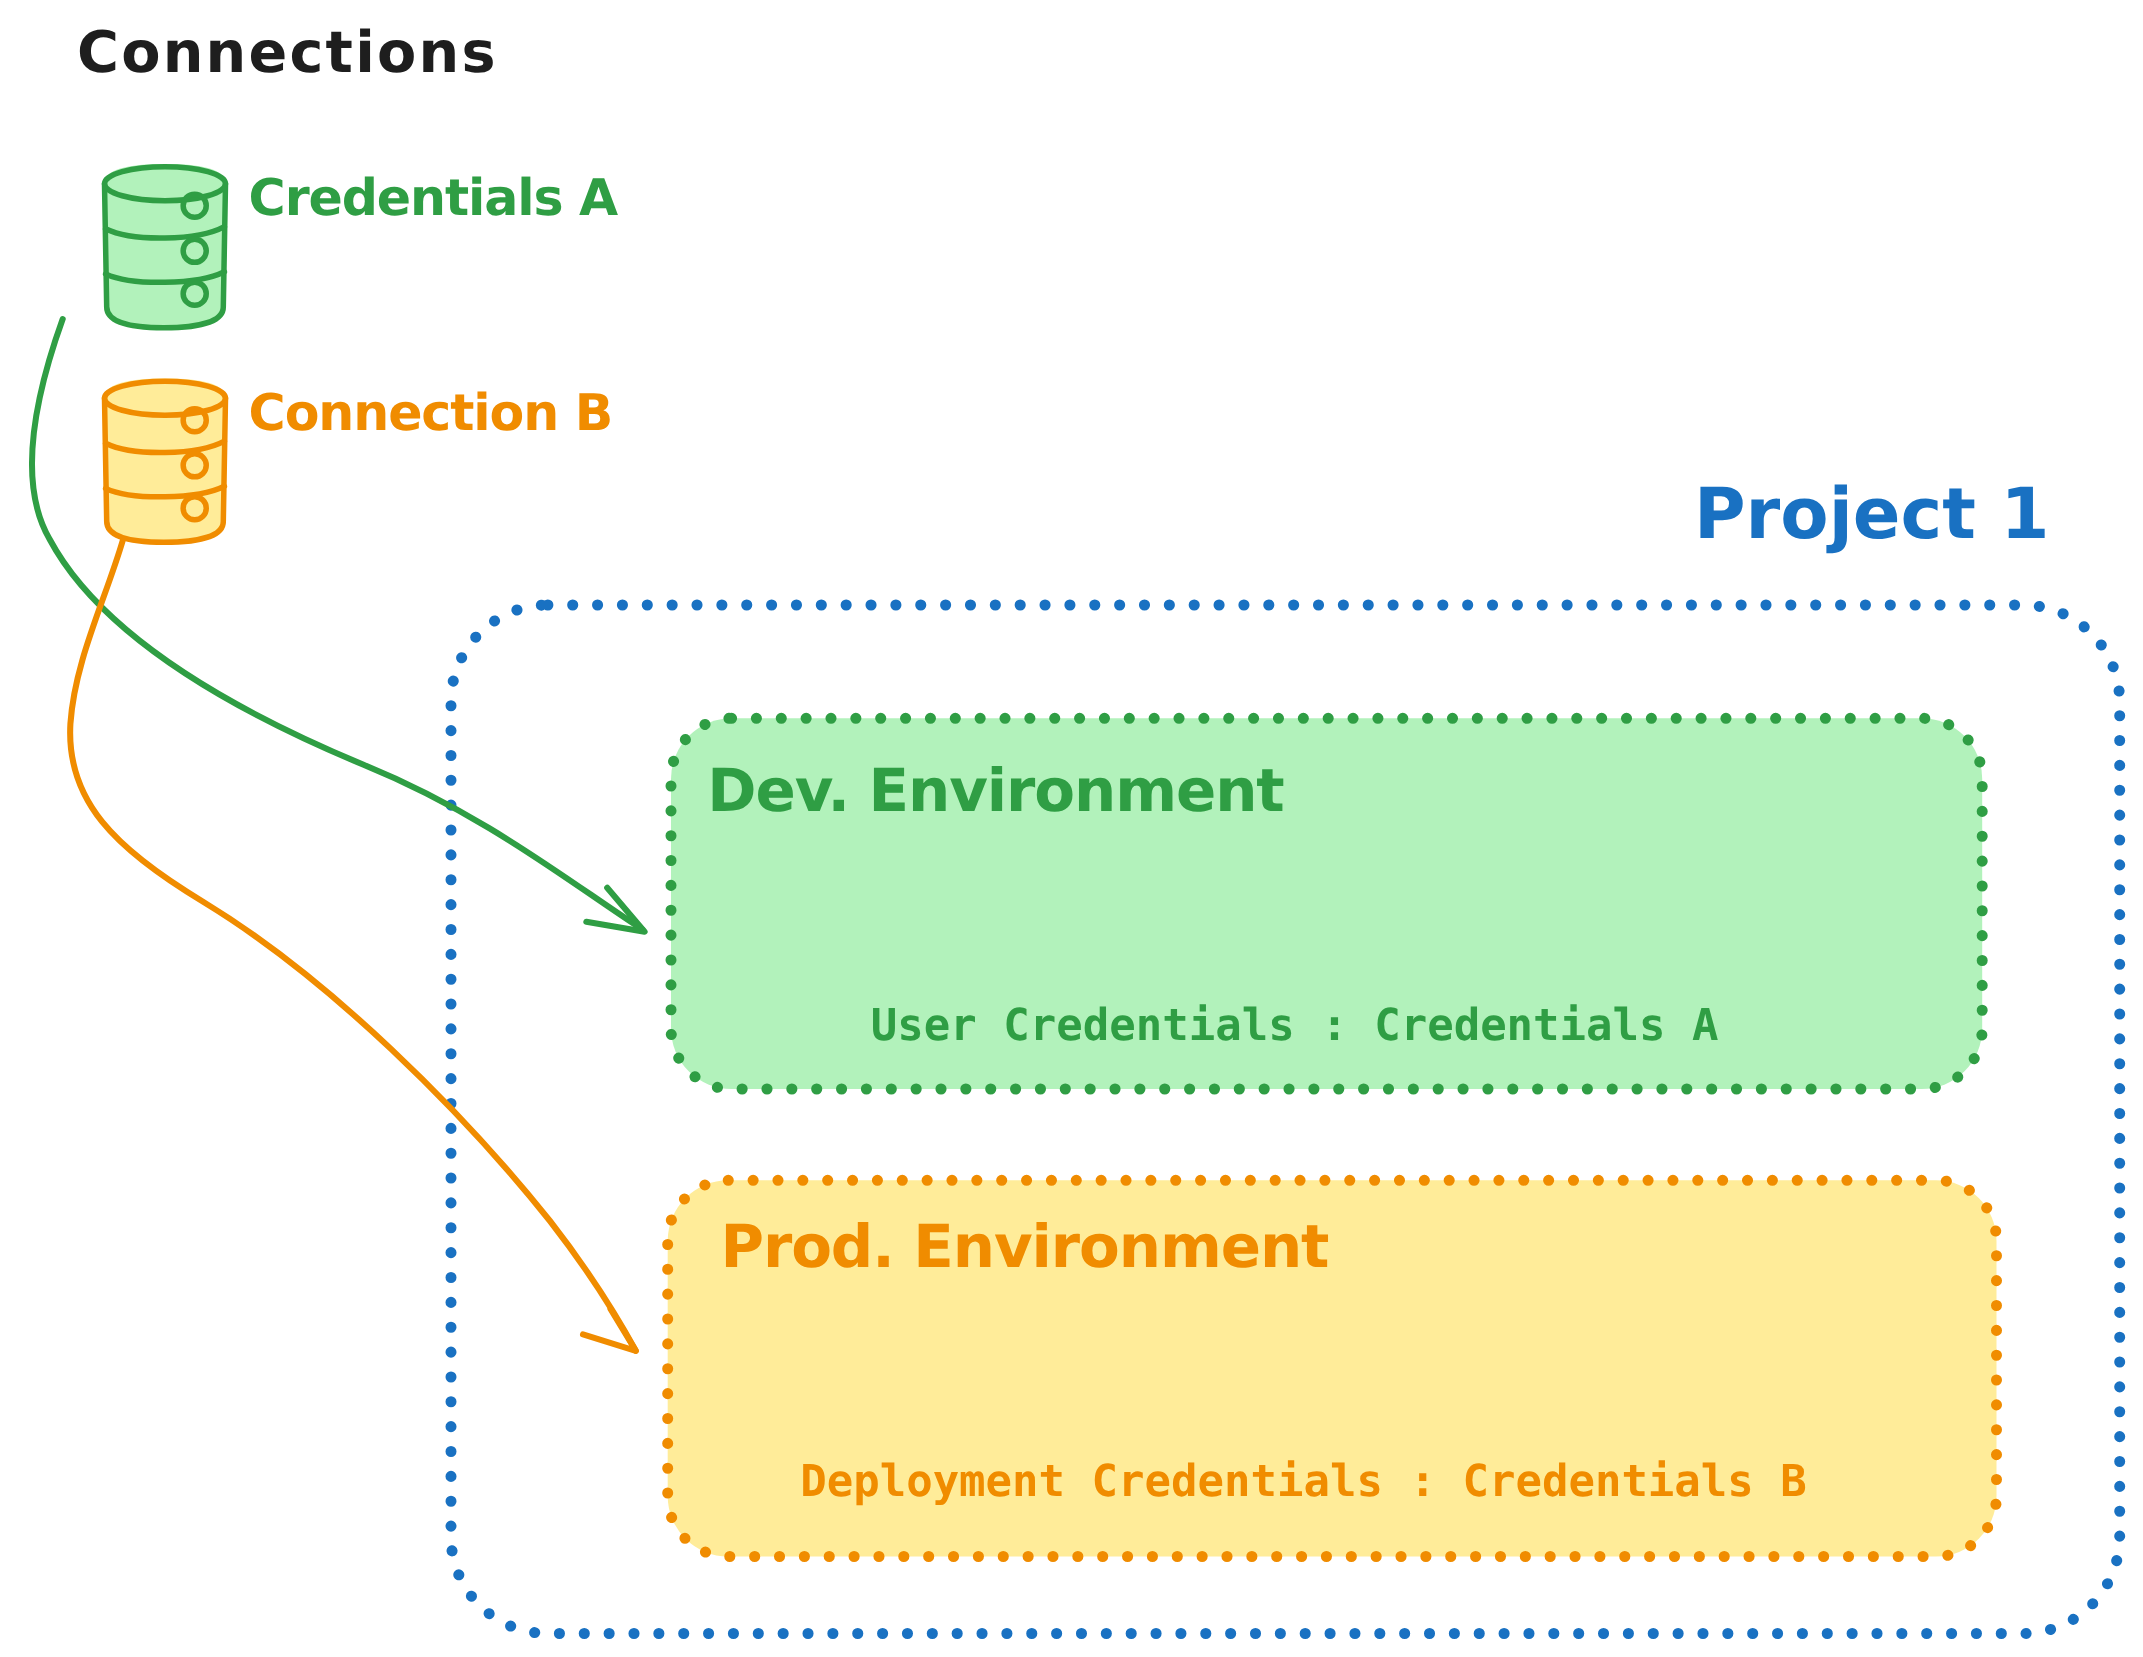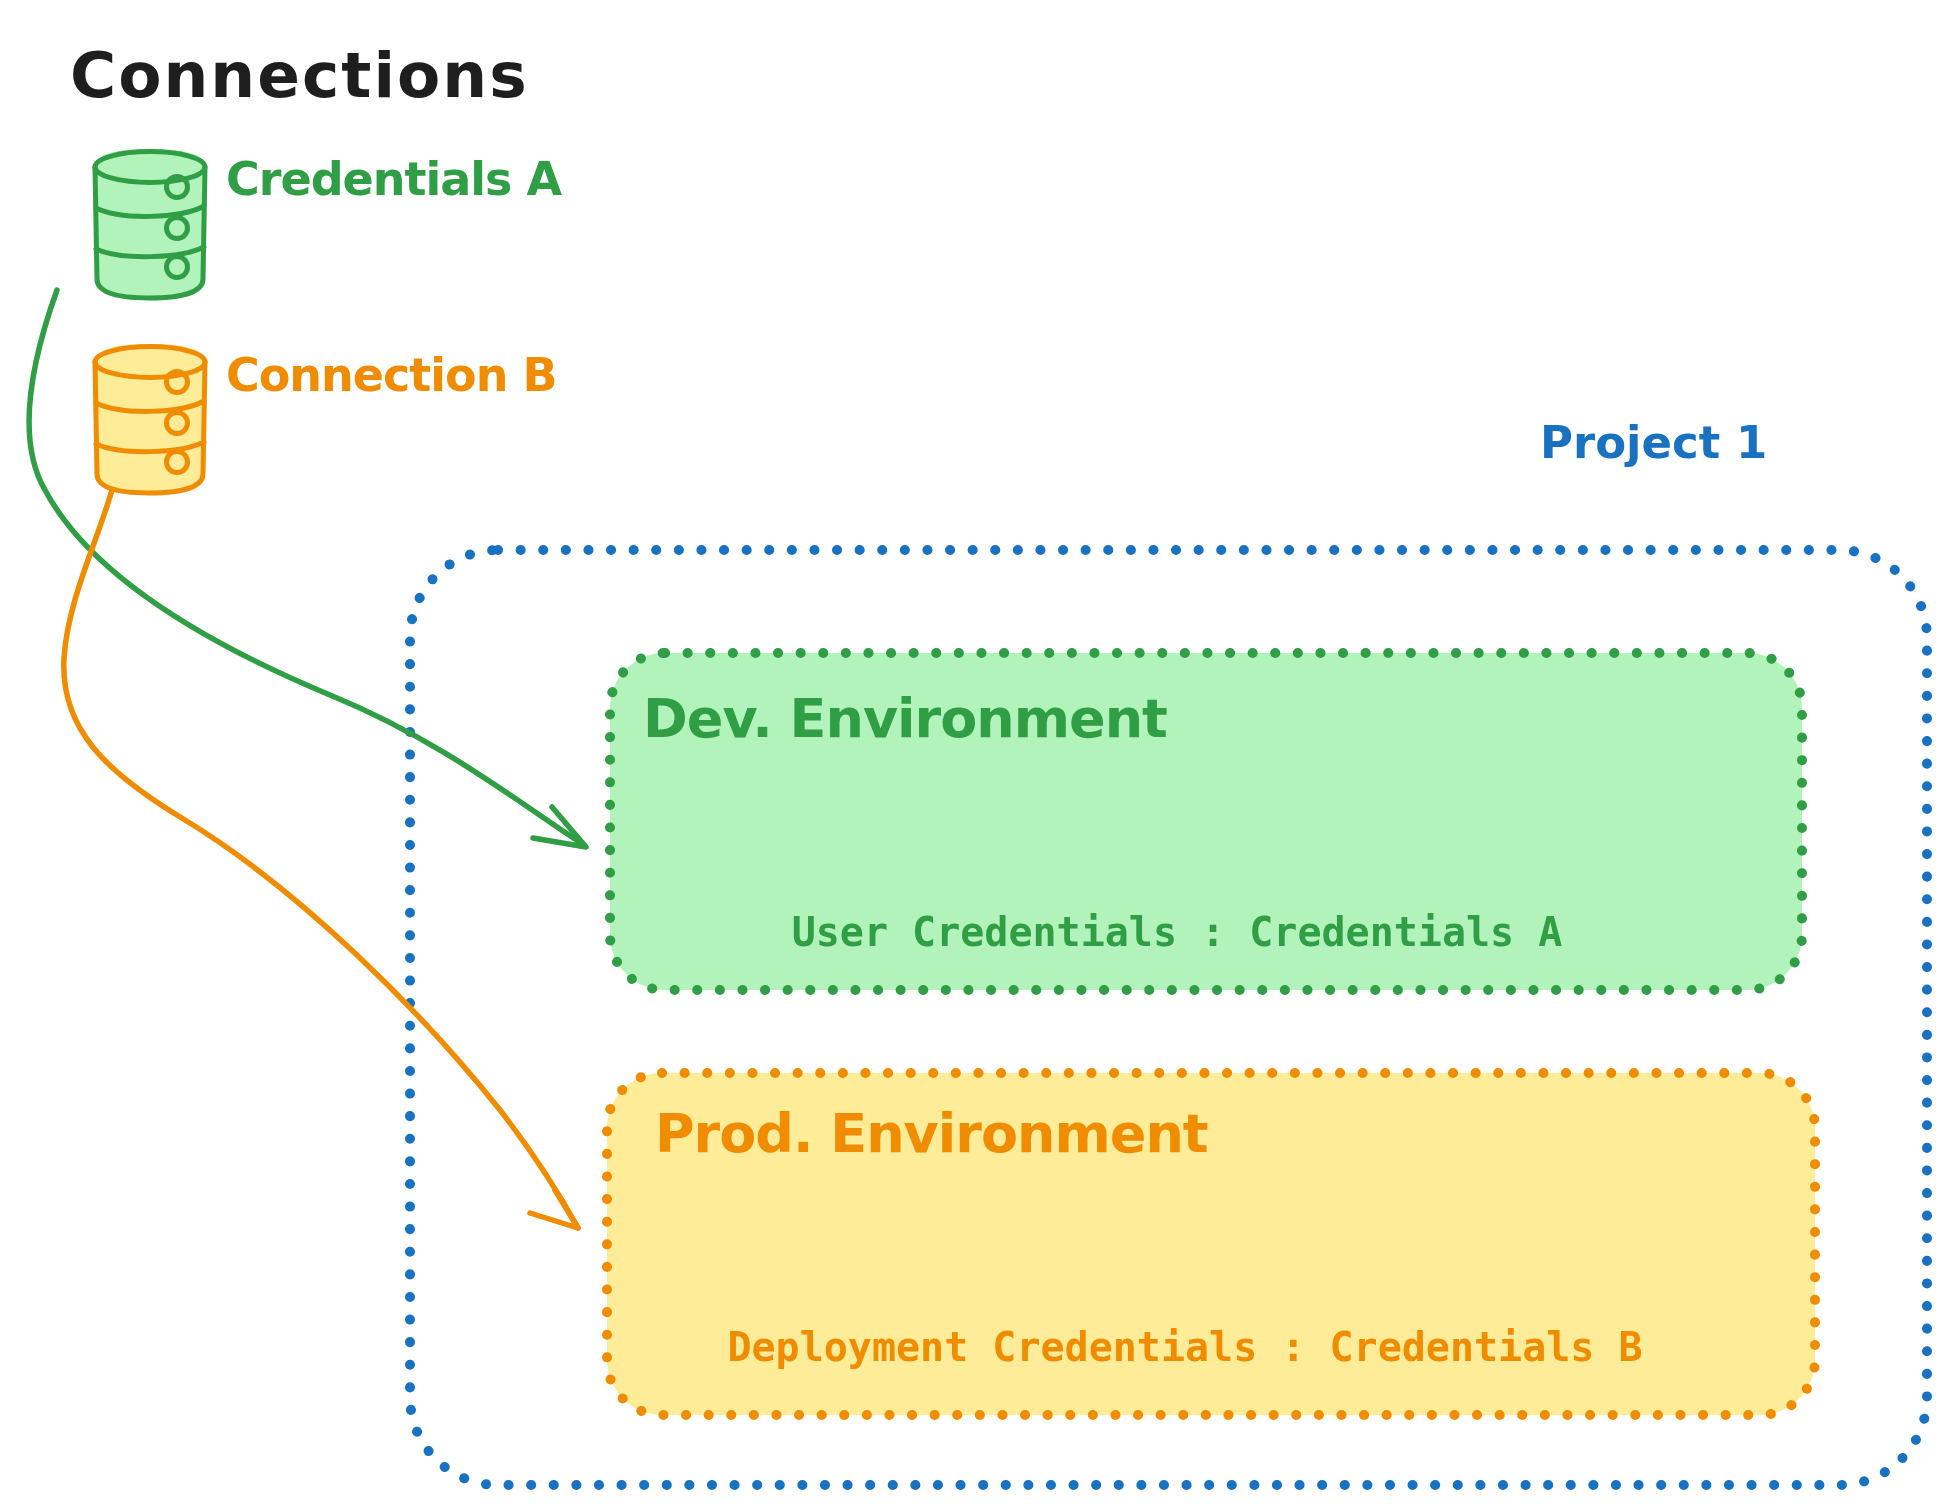--- a/index.html
+++ b/index.html
@@ -14,30 +14,30 @@
   body{
     width:1948px;height:1506px;
     background:#ffffff;
     position:relative;
     overflow:hidden;
     font-family:"DejaVu Sans","Liberation Sans",sans-serif;
   }
   svg.canvas{position:absolute;left:0;top:0;}
   .t{position:absolute;line-height:1;white-space:nowrap;}
   .connections-title{
-    left:70px;top:44px;
-    font-size:63px;font-weight:700;color:var(--ink);
+    left:70px;top:22px;
+    font-size:52px;font-weight:700;color:var(--ink);
     letter-spacing:2px;
   }
   .conn-label{font-size:46px;font-weight:600;letter-spacing:-1px;}
   .conn-a{left:226px;top:156px;color:var(--green);}
   .conn-b{left:226px;top:352px;color:var(--orange);text-align:right;}
   .project-title{
-    left:1540px;top:420px;
-    font-size:45px;font-weight:700;color:var(--blue);
+    left:1540px;top:436px;
+    font-size:64px;font-weight:700;color:var(--blue);
   }
   .env-title{font-size:54px;font-weight:600;letter-spacing:-1px;}
   .dev-title{left:643px;top:692px;color:var(--green);text-align:right;}
   .prod-title{left:655px;top:1107px;color:var(--orange);}
   .cred{
     font-family:"DejaVu Sans Mono","Liberation Mono",monospace;
     font-size:40px;font-weight:600;text-align:center;
   }
   .dev-cred{left:610px;top:912px;width:1192px;padding-right:58px;box-sizing:border-box;color:var(--green);}
   .prod-cred{left:607px;top:1327px;width:1208px;padding-right:52px;box-sizing:border-box;color:var(--orange);}

